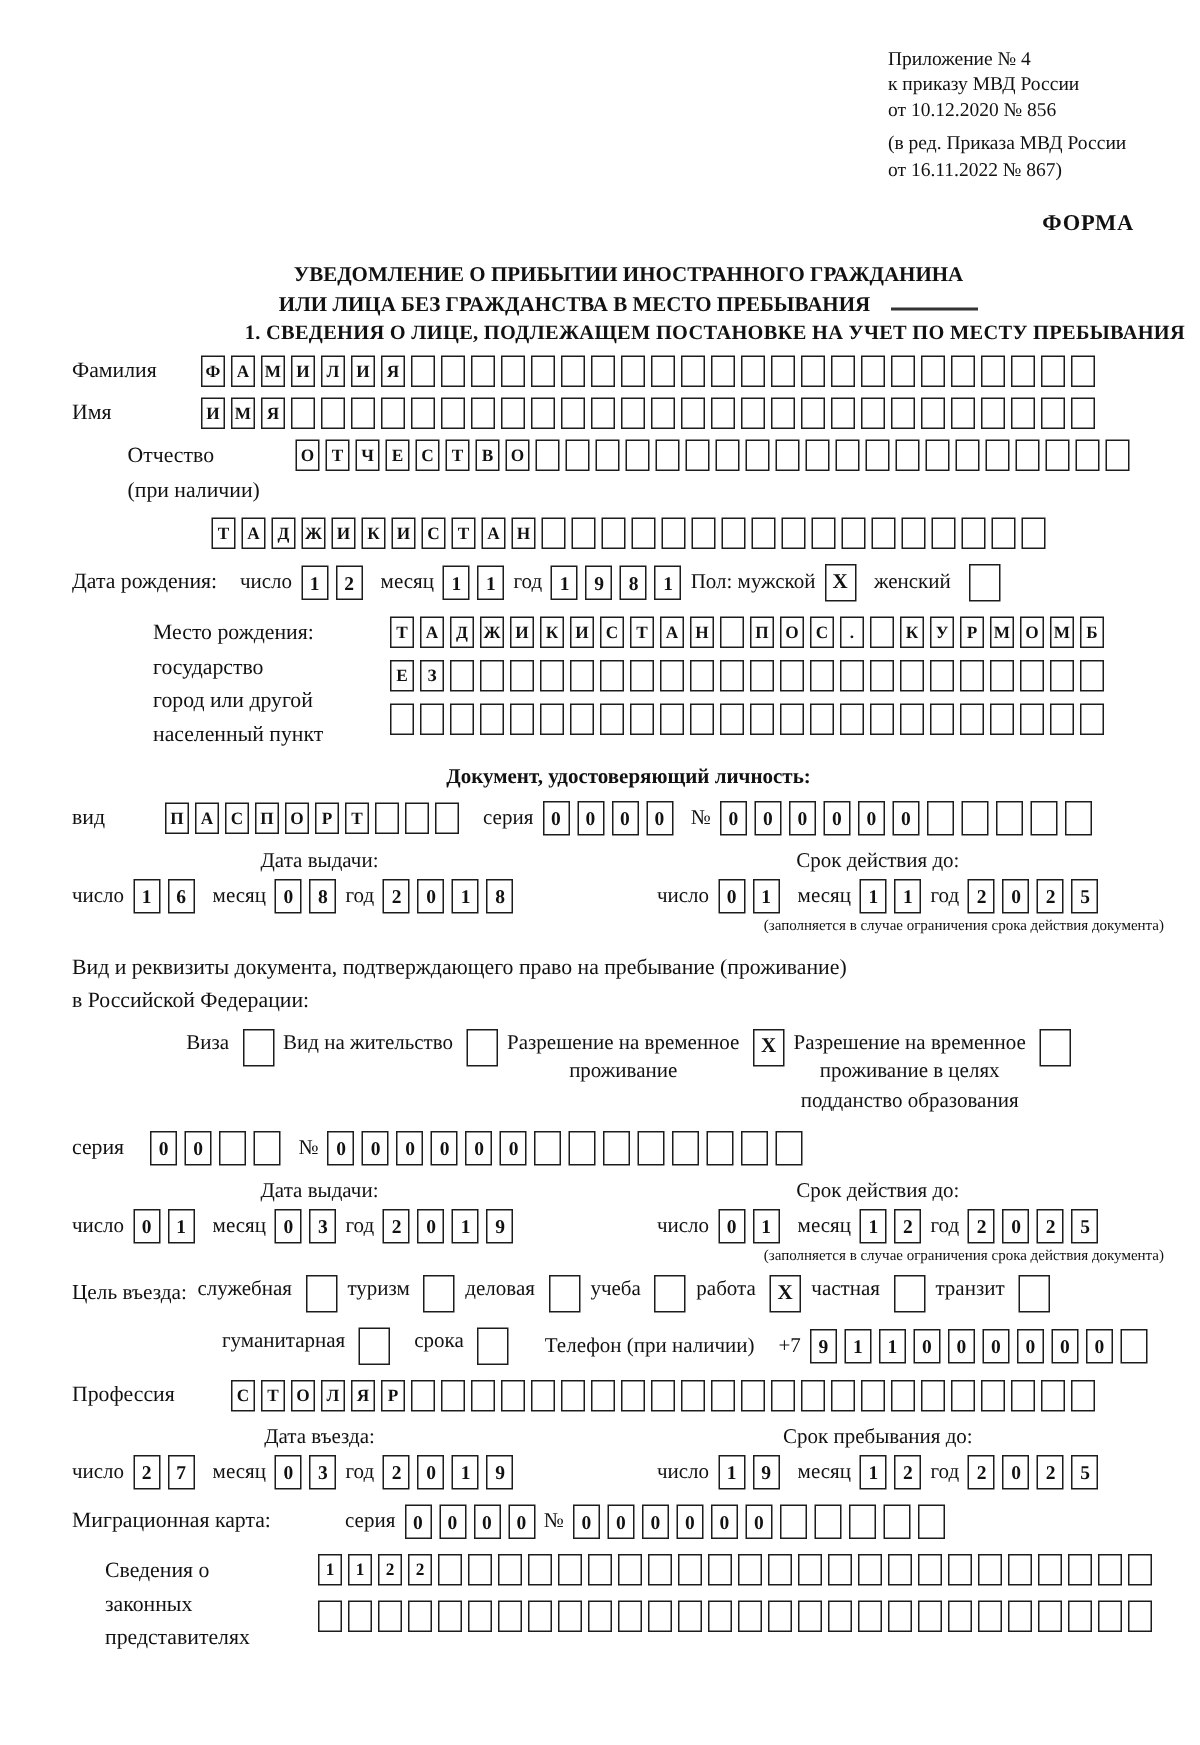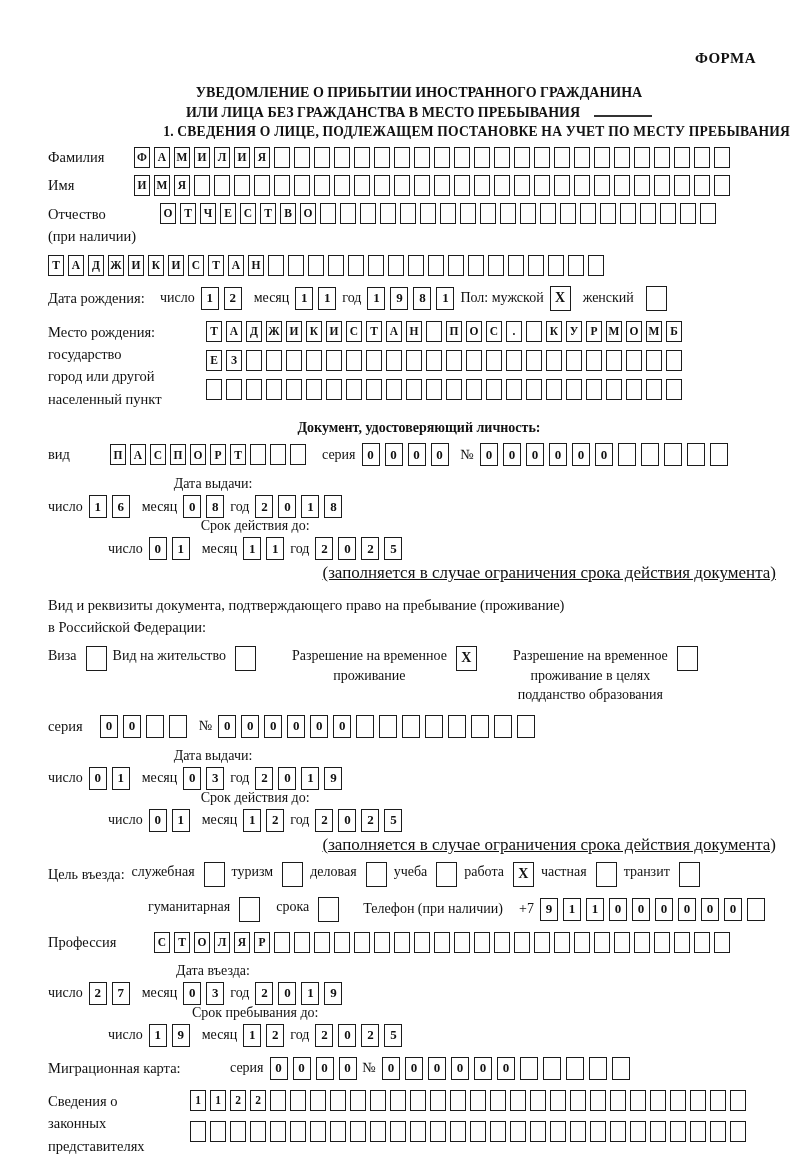--- a/index.html
+++ b/index.html
@@ -9,51 +9,58 @@
     font-family:"Liberation Serif","DejaVu Serif",serif;color:#111;background:#fff;
   }
   .appendix{margin-left:auto;width:192px;margin-right:6px;font-size:13px;line-height:1.32;}
   .appendix .amend{margin-top:5px;}
   .forma{font-weight:bold;text-align:right;margin:20px 34px 0 0;font-size:15px;letter-spacing:.5px;}
   .title{margin-top:16px;text-align:center;font-weight:bold;font-size:14px;line-height:1.45;}
   .blank-line{display:inline-block;width:58px;border-bottom:2.5px solid #333;margin-left:14px;vertical-align:baseline;}
   .sec-head{text-align:right;font-weight:bold;font-size:13.6px;letter-spacing:.2px;}
 
   .frow{display:flex;align-items:center;margin-top:7px;}
-  .frow.top{align-items:flex-start;}
+  .frow.top{align-items:flex-start;justify-content:center;}
   .lbl{font-size:14.5px;white-space:nowrap;flex:0 0 auto;}
   .slbl{font-size:14px;white-space:nowrap;}
   .lblcol{display:flex;flex-direction:column;font-size:14.5px;line-height:1.55;flex:0 0 auto;}
   .w80{width:86px;} .w110{width:112px;} .w95{width:100px;} .w158{width:158px;} .w140{width:142px;}
   .cells{display:inline-flex;gap:4px;vertical-align:middle;flex:0 0 auto;}
   .cell{width:14px;height:19px;border:1.5px solid #1c1c1c;display:inline-flex;align-items:center;justify-content:center;
         font-size:11.5px;font-weight:bold;background:#fff;flex:0 0 auto;}
   .cells.num{gap:5px;}
   .cells.num .cell{width:16px;height:21px;font-size:13px;}
   .cells.cbx .cell{width:19px;height:23px;font-size:14px;}
   .cellrows{display:flex;flex-direction:column;gap:8px;}
   .ml{margin-left:12px;} .ml6{margin-left:6px;} .ml16{margin-left:16px;} .ml24{margin-left:24px;}
   .mt10{margin-top:10px;} .mt14{}
 
   .center-head{margin-top:10px;text-align:center;font-weight:bold;font-size:14px;}
-  .dates{display:flex;align-items:flex-start;flex-direction:column;}
+  .dates{display:flex;align-items:flex-start;}
   .dpair{display:flex;flex-direction:column;}
   .dhead{text-align:center;font-size:14px;margin-bottom:3px;}
   .drow{display:flex;align-items:center;}
-  .note{font-size:17px;text-align:right;margin:3px 14px 0 0;text-decoration:underline;}
+  .note{font-size:10px;text-align:right;margin:3px 14px 0 0;}
   .intro{font-size:14.5px;margin-top:12px;line-height:1.5;}
   .opt{display:flex;align-items:flex-start;gap:9px;}
   .optlbl{font-size:14px;line-height:1.4;}
-  .optlbl.center{text-align:center;margin-left:30px;}
+  .optlbl.center{text-align:center;}
 </style>
 </head>
 <body>
 
 <div class="page">
 
+  <div class="appendix">
+    <div>Приложение № 4</div>
+    <div>к приказу МВД России</div>
+    <div>от 10.12.2020 № 856</div>
+    <div class="amend">(в ред. Приказа МВД России</div>
+    <div>от 16.11.2022 № 867)</div>
+  </div>
 
   <div class="forma">ФОРМА</div>
 
   <div class="title">
     <div>УВЕДОМЛЕНИЕ О ПРИБЫТИИ ИНОСТРАННОГО ГРАЖДАНИНА</div>
     <div><span>ИЛИ ЛИЦА БЕЗ ГРАЖДАНСТВА В МЕСТО ПРЕБЫВАНИЯ</span><span class="blank-line"></span></div>
   </div>
 
   <div class="sec-head">1. СВЕДЕНИЯ О ЛИЦЕ, ПОДЛЕЖАЩЕМ ПОСТАНОВКЕ НА УЧЕТ ПО МЕСТУ ПРЕБЫВАНИЯ</div>
 

